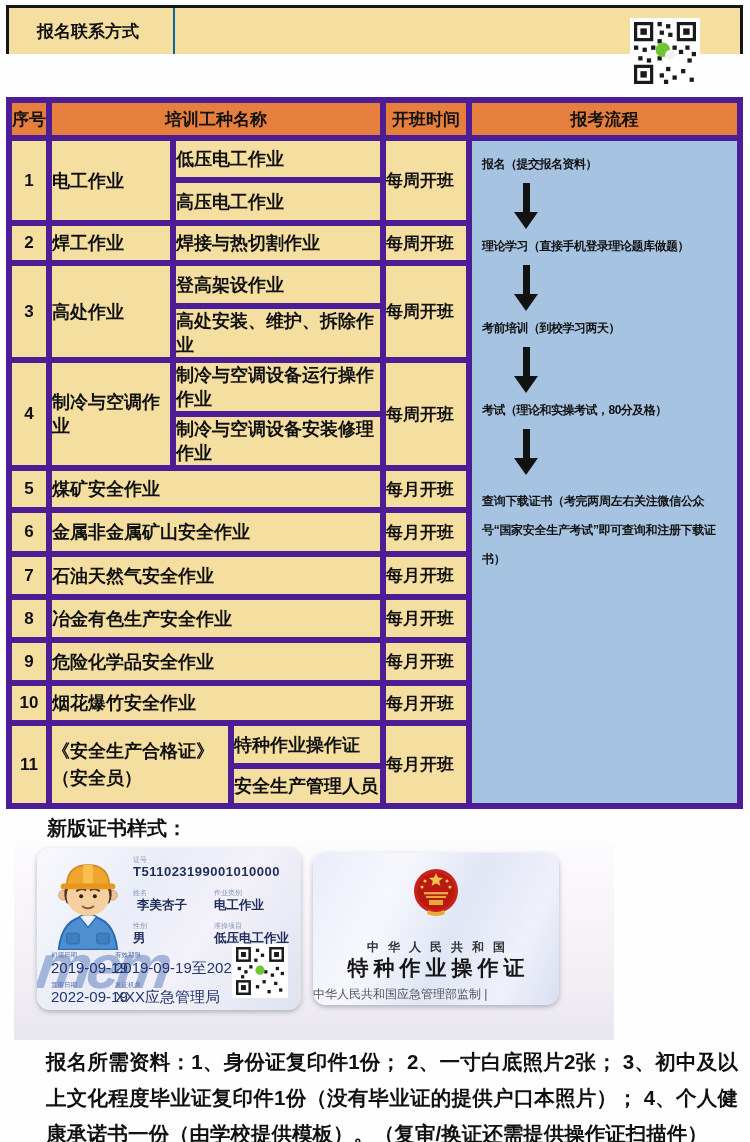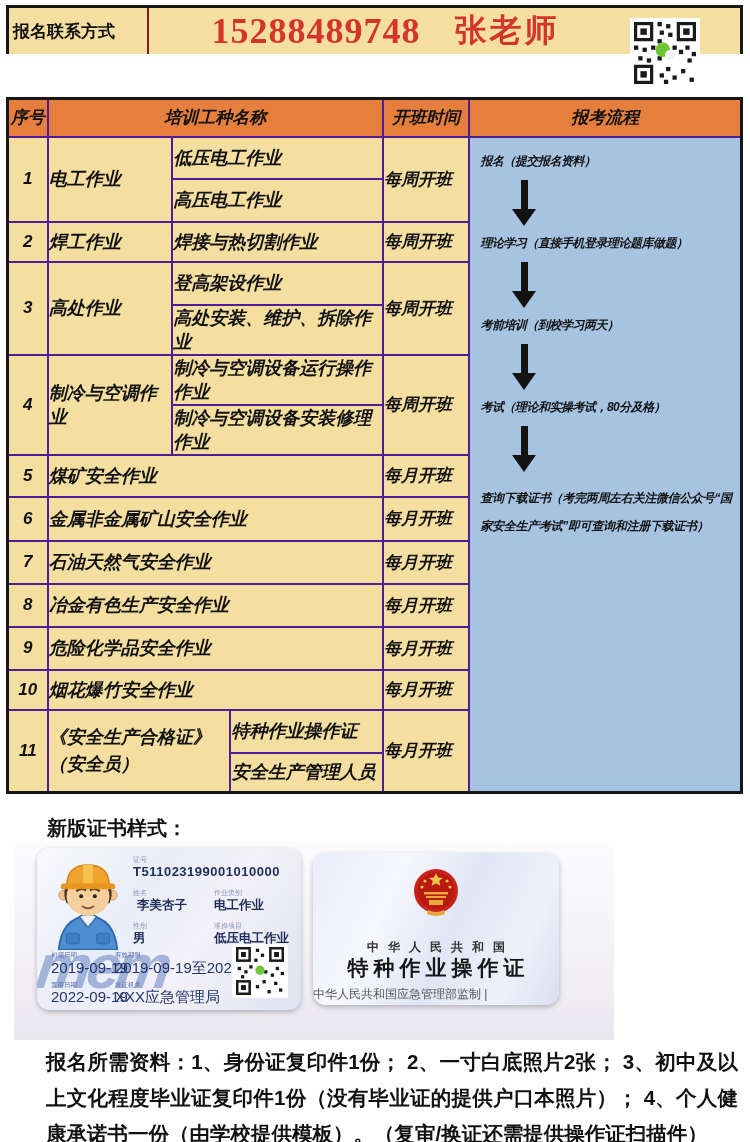--- a/index.html
+++ b/index.html
@@ -5,33 +5,33 @@
   html,body{margin:0;padding:0;background:#ffffff;}
   .page{position:relative;width:750px;height:1142px;background:#fefefe;overflow:hidden;
         font-family:"Liberation Sans","DejaVu Sans",sans-serif;color:#111;}
 
   
   .top-block{position:absolute;left:6px;top:5px;width:737px;box-sizing:border-box;
              border:3px solid #161616;border-bottom:none;background:#f4dfa0;}
   .title-row{height:41px;border-bottom:2px solid #161616;display:flex;align-items:center;justify-content:center;}
   .title-row .t{font-size:24px;font-weight:bold;letter-spacing:1px;}
   .contact-row{height:46px;display:flex;}
-  .contact-label{width:140px;border-right:2px solid #7f1d1d;display:flex;align-items:center;
-                 padding-left:4px;font-size:17px;font-weight:bold;box-sizing:border-box;}
+  .contact-label{width:166px;border-right:2px solid #0369a1;display:flex;align-items:center;
+                 padding-left:28px;font-size:17px;font-weight:bold;box-sizing:border-box;}
   .contact-phone{flex:1;display:flex;align-items:center;justify-content:center;padding-right:118px;}
   .phone-number{font-family:"Liberation Serif","DejaVu Serif",serif;font-size:36px;font-weight:bold;color:#d3352a;letter-spacing:1px;}
   .teacher-name{font-family:"Liberation Serif","DejaVu Serif",serif;font-size:32px;font-weight:bold;color:#d3352a;margin-left:34px;letter-spacing:3px;}
   .qr-top{position:absolute;right:40px;top:10px;width:70px;height:70px;background:#fff;
           display:flex;align-items:center;justify-content:center;z-index:5;}
   .qr-top svg{width:62px;height:62px;}
 
   
   table.main-table{position:absolute;left:6px;top:97px;width:737px;border-collapse:collapse;
                    table-layout:fixed;background:#f4dfa0;}
-  .main-table th,.main-table td{border:2px solid #4c1d95;box-sizing:border-box;padding:0;font-style:italic;}
+  .main-table th,.main-table td{border:6px solid #4c1d95;box-sizing:border-box;padding:0;}
   .main-table{border:3px solid #161616;}
   .main-table th{background:#e67f3e;font-size:17px;font-weight:bold;height:38px;text-align:center;}
   .c-num{text-align:center;font-weight:bold;font-size:17px;}
   .c-name{text-align:left;padding-left:13px;font-weight:bold;font-size:18px;}
   .c-cat-center{text-align:left;padding-left:0;line-height:1.5;}
   .c-sched{text-align:left;font-weight:bold;font-size:17px;}
   td.flow-cell{background:#a6c3e1;vertical-align:top;padding:6px 5px 0 10px;}
   .flow-step{font-size:12px;font-weight:bold;letter-spacing:-0.5px;white-space:nowrap;margin-top:9px;}
   .flow-step.multi{white-space:normal;line-height:2.4;margin-top:12px;letter-spacing:-0.3px;}
   .flow-arrow{width:24px;margin:10px 0 0 32px;}
@@ -74,24 +74,20 @@
                line-height:36px;color:#111;text-align:justify;}
 </style>
 </head>
 <body>
 
 <div class="page">
 
   <div class="top-block">
     <div class="contact-row">
       <div class="contact-label">报名联系方式</div>
-      <div class="contact-phone">
-        <span class="phone-number">15288489748</span>
-        <span class="teacher-name">张老师</span>
-      </div>
     </div>
     <div class="qr-top">
       <svg viewBox="0 0 29 29">
         <g fill="#1a1a1a">
           <rect x="0" y="0" width="9" height="9"></rect>
             <rect x="20" y="0" width="9" height="9"></rect>
             <rect x="0" y="20" width="9" height="9"></rect>
         </g>
         <g fill="#ffffff">
           <rect x="1.5" y="1.5" width="6" height="6"></rect>

